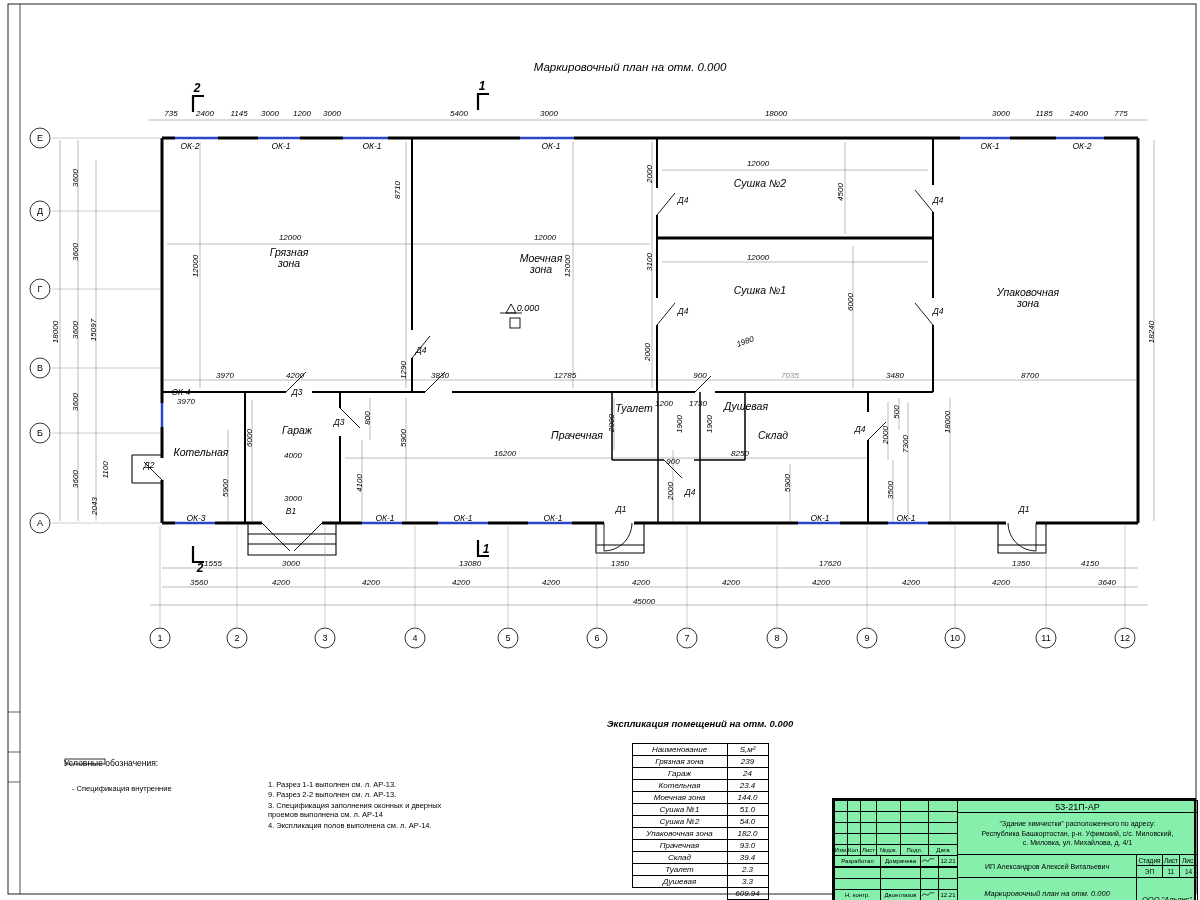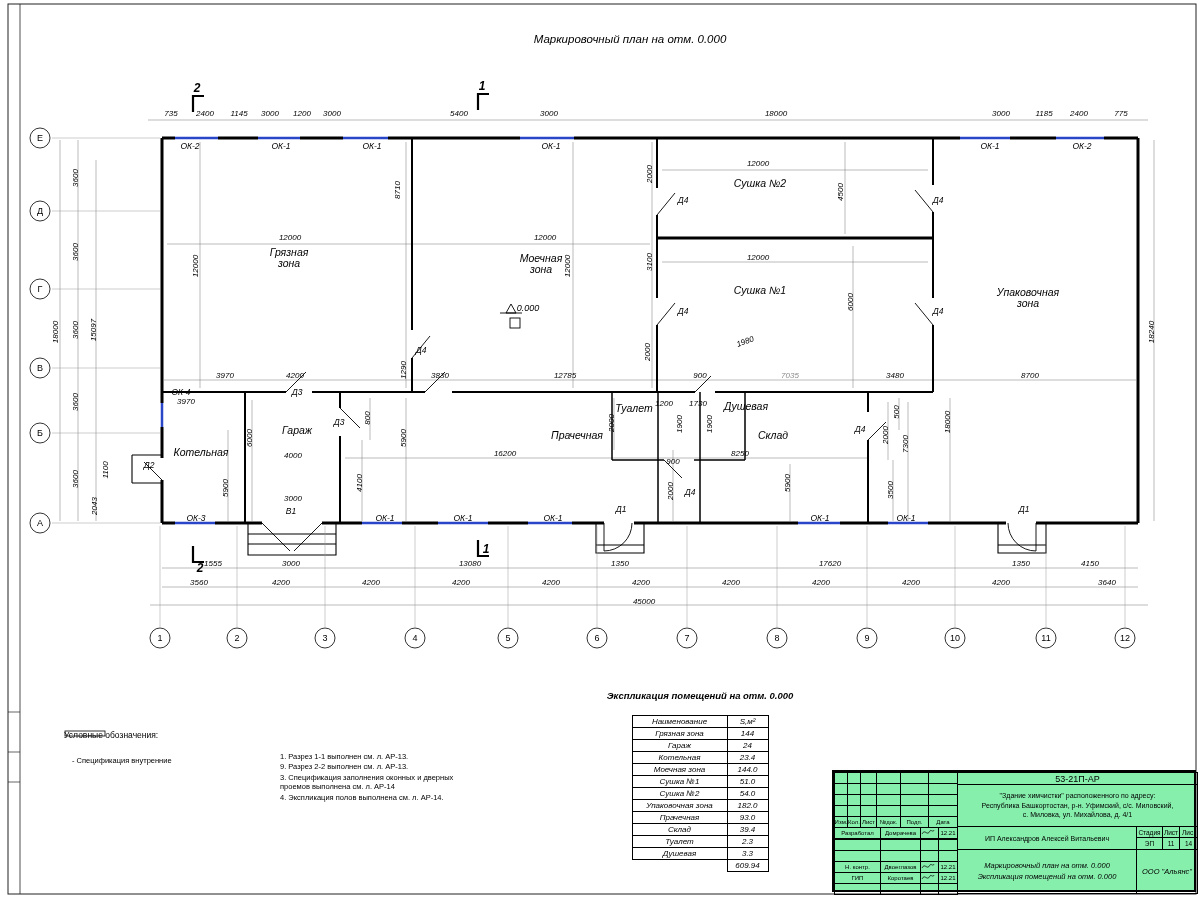--- a/index.html
+++ b/index.html
@@ -6,31 +6,31 @@
   body{width:1200px;height:900px;background:#fff;position:relative;overflow:hidden;
        font-family:"Liberation Sans",sans-serif;color:#000;}
   svg{position:absolute;left:0;top:0;}
   svg text{fill:#000;}
   .dim{font:italic 8px "Liberation Sans",sans-serif;text-anchor:middle;}
   .tag{font:italic 8.5px "Liberation Sans",sans-serif;text-anchor:middle;}
   .room{font:italic 10.5px "Liberation Sans",sans-serif;text-anchor:middle;}
   .axis{font:9px "Liberation Sans",sans-serif;text-anchor:middle;}
   .sect{font:italic bold 12px "Liberation Sans",sans-serif;text-anchor:middle;}
   .elev{font:italic 9px "Liberation Sans",sans-serif;text-anchor:middle;}
-  .abs{position:absolute;box-sizing:border-box;}
+  .abs{position:absolute;box-sizing:border-box;margin-top:28px;}
   #page-title{left:370px;top:33px;width:520px;text-align:center;
       font:italic 11.5px "Liberation Sans",sans-serif;}
   
   #legend{left:64px;top:730px;width:240px;font:7.5px "Liberation Sans",sans-serif;}
   #legend .lg-title{font-size:8.5px;margin-bottom:16px;}
   .lg-item{display:flex;align-items:center;margin-bottom:20px;}
   .lg-item .sym{margin-right:8px;flex:0 0 auto;}
   .lg-item .txt{white-space:pre-line;line-height:1.25;}
   
-  #notes{left:280px;top:752px;width:230px;font:7.5px "Liberation Sans",sans-serif;line-height:1.25;}
+  #notes{left:268px;top:752px;width:230px;font:7.5px "Liberation Sans",sans-serif;line-height:1.25;}
   #notes .note{white-space:pre-line;margin-bottom:1px;}
   
   #schedule{left:555px;top:690px;width:290px;}
   #schedule .sched-title{text-align:center;font:italic bold 9.5px "Liberation Sans",sans-serif;margin-bottom:14px;}
   #schedule table{border-collapse:collapse;margin:0 auto;}
   #schedule th,#schedule td{border:1px solid #000;font:8px "Liberation Sans",sans-serif;
       font-style:italic;height:11px;padding:0 3px;text-align:center;}
   #schedule th{font-weight:normal;}
   #schedule td.name{width:88px;}
   #schedule td.area{width:34px;}
@@ -335,21 +335,21 @@
   <table>
     <thead>
       <tr>
         <th class="name">Наименование</th>
         <th class="area">S,м²</th>
       </tr>
     </thead>
     <tbody id="sched-body">
         <tr>
           <td class="name">Грязная зона</td>
-          <td class="area">144</td>
+          <td class="area">239</td>
         </tr>
         <tr>
           <td class="name">Гараж</td>
           <td class="area">24</td>
         </tr>
         <tr>
           <td class="name">Котельная</td>
           <td class="area">23.4</td>
         </tr>
         <tr>

